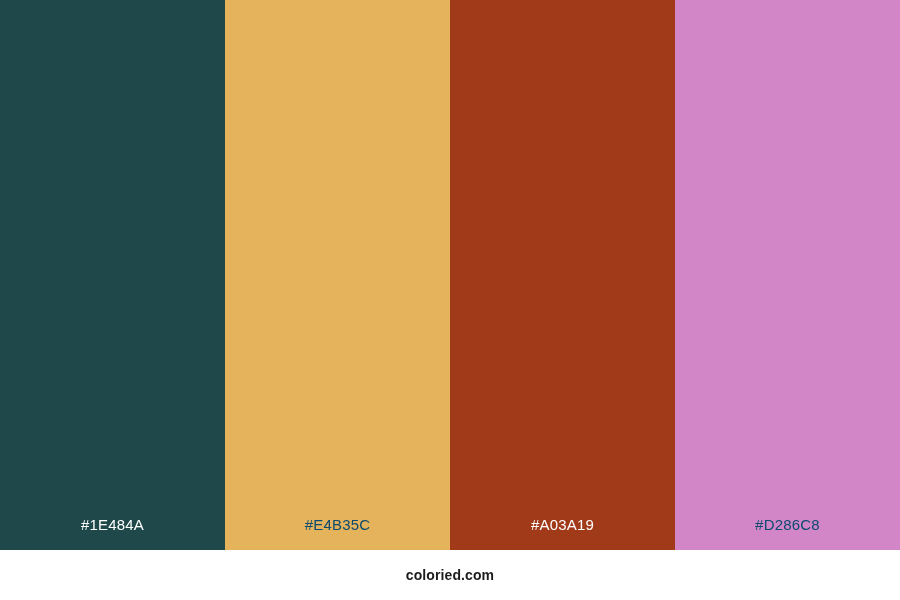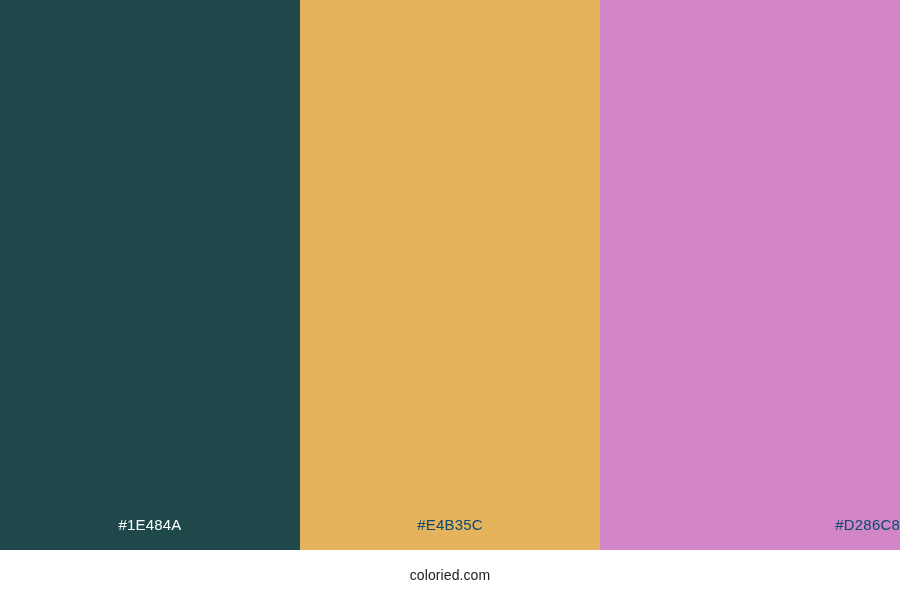--- a/index.html
+++ b/index.html
@@ -59,44 +59,47 @@
     width: 900px;
     height: 50px;
     background: #ffffff;
     display: flex;
     align-items: center;
     justify-content: center;
   }
 
   #site-credit {
     font-size: 14px;
-    font-weight: normal;
+    font-weight: bold;
     color: #1c1c1c;
     letter-spacing: 0.1px;
     font-family: "Liberation Sans", sans-serif;
   }
 </style>
 </head>
 <body>
 
 <div id="palette-page">
 
   <div id="swatch-strip">
 
     <div class="swatch" style="background-color: rgb(30, 72, 74);">
       <span class="swatch-label label-light">#1E484A</span>
     </div>
 
     <div class="swatch" style="background-color: rgb(228, 179, 92);">
       <span class="swatch-label label-dark">#E4B35C</span>
     </div>
 
+    <div class="swatch" style="background-color: rgb(160, 58, 25);">
+      <span class="swatch-label label-light">#A03A19</span>
+    </div>
 
 
-    <div class="swatch" style="background-color: rgb(210, 134, 200); justify-content: flex-end;">
+    <div class="swatch" style="background-color: rgb(210, 134, 200);">
       <span class="swatch-label label-dark">#D286C8</span>
     </div>
 
   </div>
 
   <div id="footer-bar">
     <span id="site-credit">coloried.com</span>
   </div>
 
 </div>

